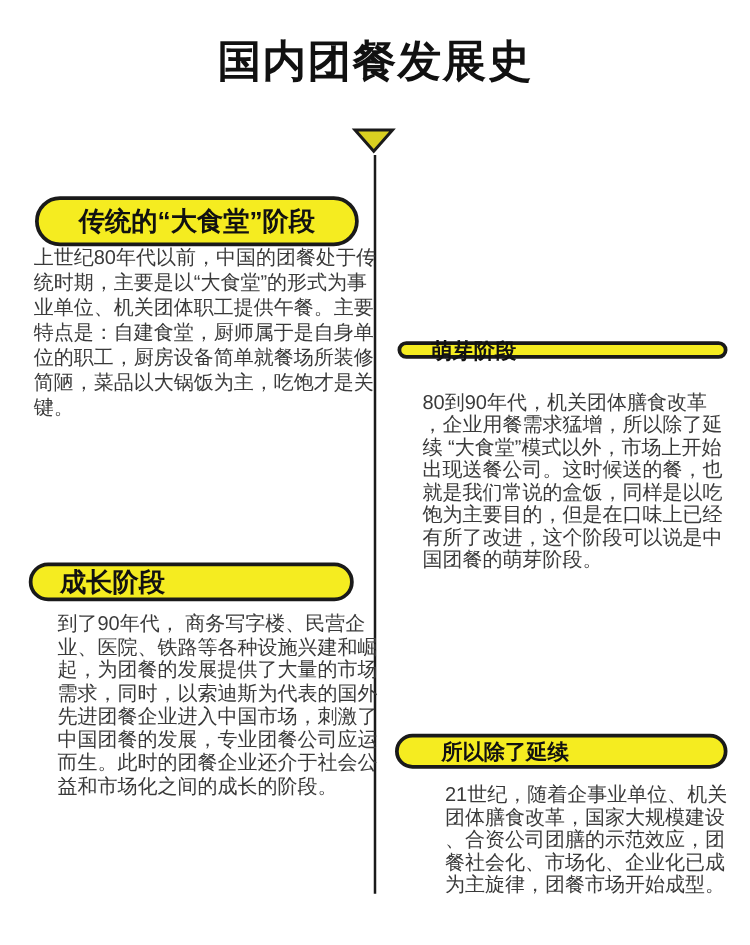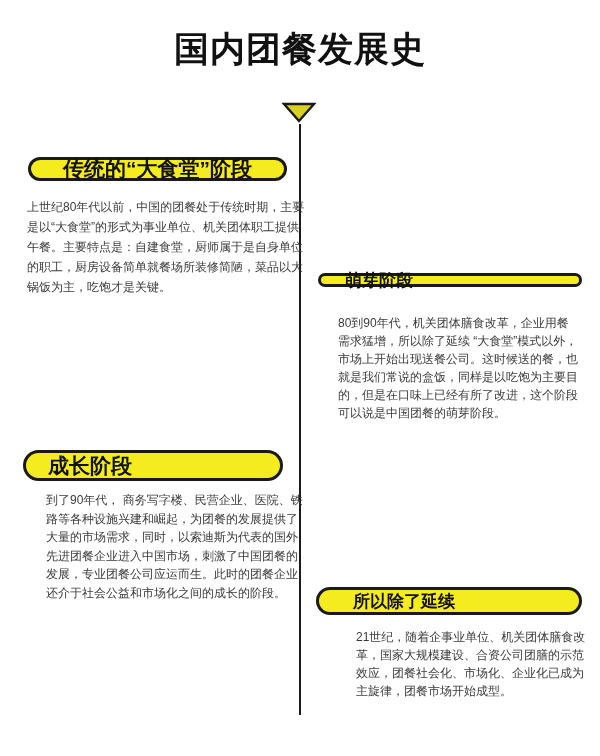--- a/index.html
+++ b/index.html
@@ -32,27 +32,27 @@
     background:var(--line-black);
   }
   .stage-header{
     position:absolute;display:flex;align-items:center;
     background:var(--box-yellow);
     border:3px solid var(--line-black);
     border-radius:999px;
     color:var(--heading-text);font-weight:700;white-space:nowrap;
   }
   .stage-header .label{width:100%;}
-  .h1{left:28px;top:157px;width:259px;height:24px;font-size:21px;}
+  .h1{left:28px;top:157px;width:259px;height:40px;font-size:21px;}
   .h1 .label{text-align:center;}
   .h2{left:318px;top:273px;width:264px;height:14px;font-size:17px;padding-left:24px;justify-content:center;}
   .h3{left:23px;top:450px;width:260px;height:31px;font-size:21px;padding-left:22px;}
   .h4{left:316px;top:587px;width:266px;height:28px;font-size:17px;padding-left:34px;}
   .stage-body{
-    position:absolute;color:var(--body-text);font-size:12px;
+    position:absolute;color:var(--body-text);font-size:16px;
     text-align:left;word-break:break-all;line-break:anywhere;
   }
   .p1{left:27px;top:197px;width:278px;line-height:20px;}
   .p2{left:338px;top:314px;width:240px;line-height:18px;}
   .p3{left:46px;top:491px;width:258px;line-height:18.5px;}
   .p4{left:356px;top:628px;width:230px;line-height:18px;}
 </style>
 </head>
 <body>
 

